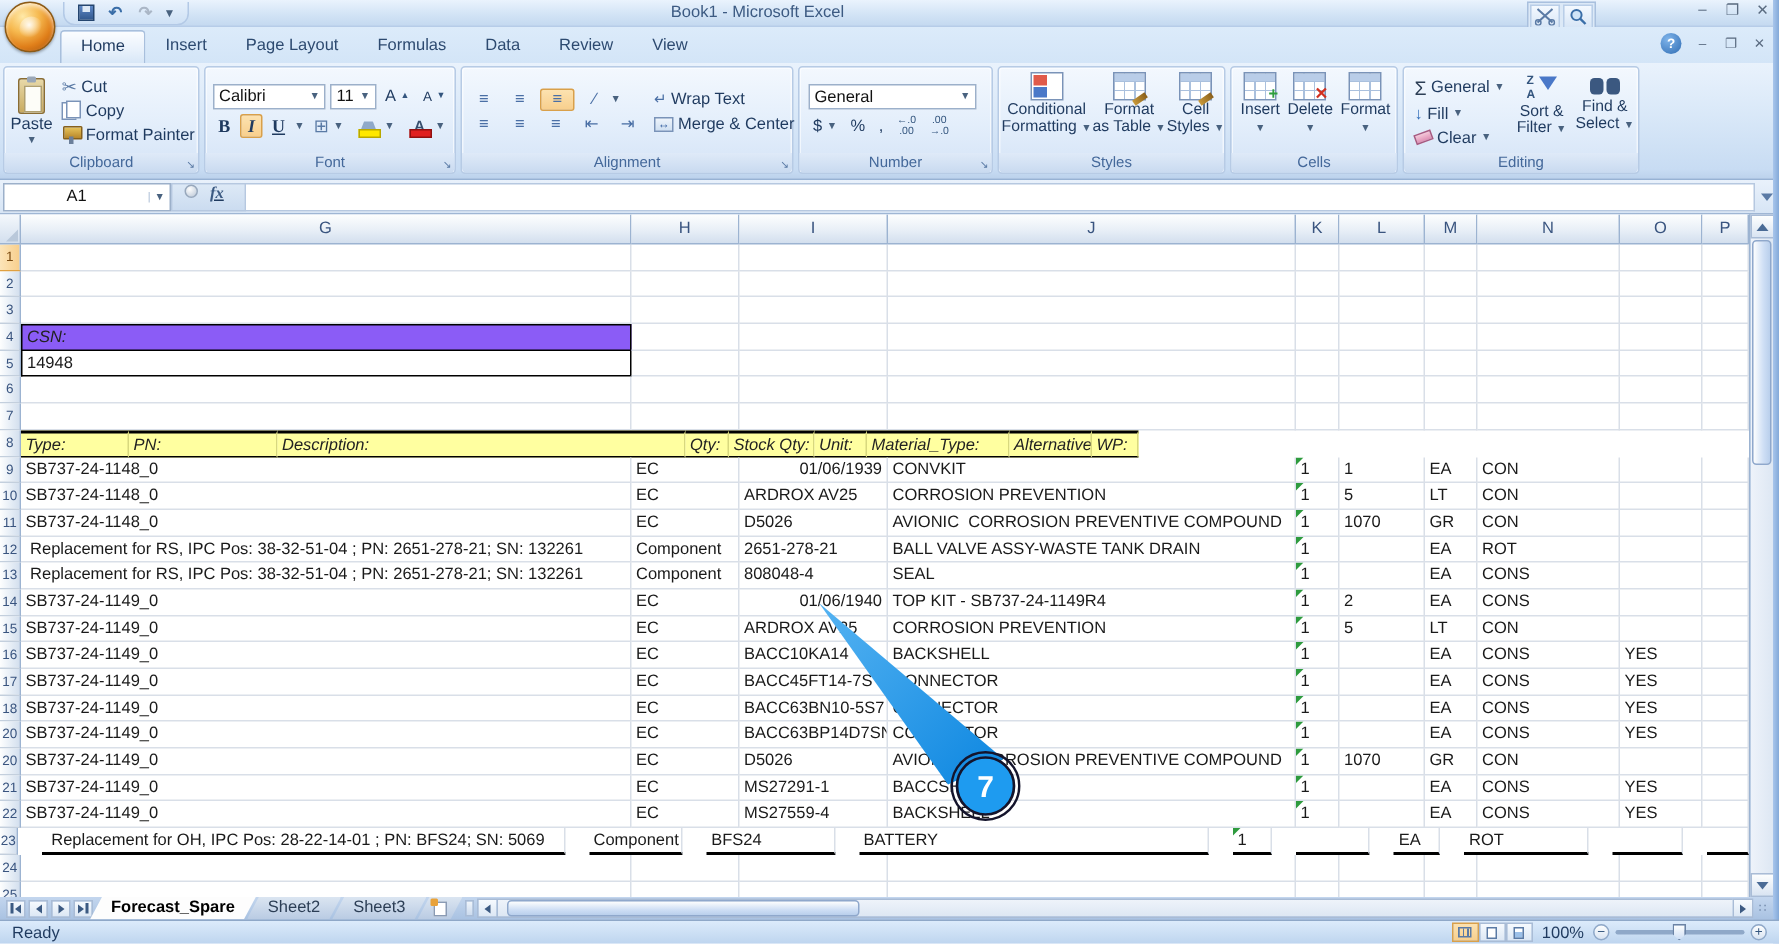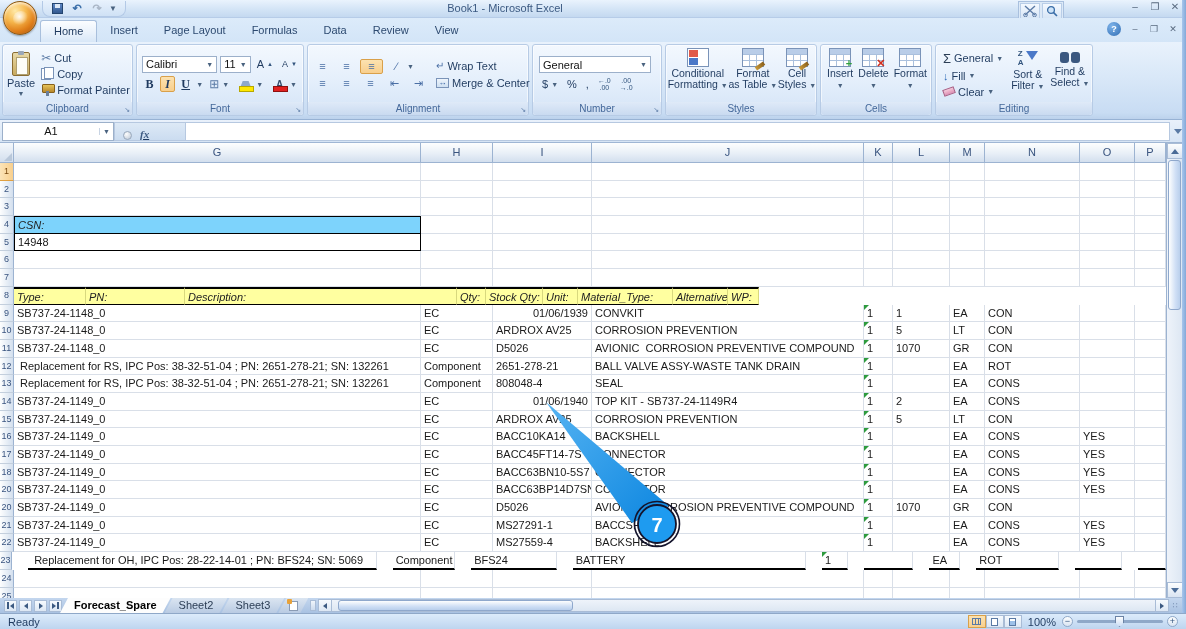--- a/index.html
+++ b/index.html
@@ -114,38 +114,38 @@
   .ic-az:after { content:""; position:absolute; right:0; top:2px; border-left:6px solid transparent; border-right:6px solid transparent; border-top:9px solid #4a78c8; }
   .ic-bino { position:relative; width:20px; height:16px; }
   .ic-bino:before, .ic-bino:after { content:""; position:absolute; top:3px; width:9px; height:11px; background:#3b5880; border-radius:3px; }
   .ic-bino:before { left:0; } .ic-bino:after { right:0; }
 
   
   .fbar { position:absolute; left:0; top:120px; width:1186px; height:23px; background:linear-gradient(#e9f1fb,#d7e5f5); border-bottom:1px solid #9fb6d4; display:flex; align-items:center; }
   .namebox { width:112px; height:19px; margin-left:2px; background:#fff; border:1px solid #9cb0ca; display:flex; align-items:center; }
   .namebox .nb-text { flex:1; text-align:center; color:#111; }
   .nb-drop { width:14px; text-align:center; color:#49627f; font-size:7px; border-left:1px solid #c8d4e4; }
-  .fx-zone { width:72px; height:19px; display:flex; align-items:flex-end; gap:8px; padding-left:8px; background:linear-gradient(#dde9f6,#cbdcf0); border:1px solid #b6c8e0;text-decoration:underline; }
+  .fx-zone { width:50px; height:19px; display:flex; align-items:flex-start; gap:8px; padding-left:8px; background:linear-gradient(#dde9f6,#cbdcf0); border:1px solid #b6c8e0;text-decoration:underline; }
   .fx-dot { width:9px; height:9px; border-radius:50%; background:radial-gradient(circle at 35% 30%,#fdfdfd,#b9c6d6); border:1px solid #98a8bc; }
   .fx-lbl { font-style:italic; font-family:"Liberation Serif",serif; color:#3c5a82; font-weight:bold; }
   .f-input { flex:1; height:19px; background:#fff; border:1px solid #b6c8e0; border-left:none; }
   .f-expand { width:16px; height:19px; display:flex; align-items:center; justify-content:center; }
   .f-expand i { border-left:4px solid transparent; border-right:4px solid transparent; border-top:5px solid #5a7aa5; }
 
   
   .gridwrap { position:absolute; left:0; top:143px; width:1166px; height:455px; background:#fff; overflow:hidden; }
   .colheads { display:flex; height:20px; }
   .corner { width:14px; height:20px; background:linear-gradient(#f4f8fc,#d3dfee); border-right:1px solid #9cb3d1; border-bottom:1px solid #9cb3d1; position:relative; }
   .corner:after { content:""; position:absolute; right:1px; bottom:1px; border-left:8px solid transparent; border-bottom:8px solid #b9c8da; }
   .chead { height:20px; background:linear-gradient(#fdfefe,#e8eff7 55%,#d3dfee); border-right:1px solid #9cb3d1; border-bottom:1px solid #9cb3d1; color:#39547f; text-align:center; line-height:19px; font-size:11px; }
   .grow { display:flex; height:17.7px; }
   .rh { width:14px; background:linear-gradient(90deg,#fdfefe,#e4ecf5 60%,#d3dfee); border-right:1px solid #9cb3d1; border-bottom:1px solid #c3cfdd; color:#39547f; font-size:9px; text-align:center; line-height:17px; }
   .rh.cur { background:linear-gradient(90deg,#fce4b8,#f8cf8d); border-bottom:1px solid #e0a040; color:#7a4a10; }
   .cell { border-right:1px solid #d9dfe8; border-bottom:1px solid #d9dfe8; font-size:11px; color:#1a1a1a; padding:1px 3px 0; white-space:pre; overflow:hidden; position:relative; line-height:15px; }
-  .cell.csn-l { background:#7dd3fc; font-style:italic; border:1px solid #000; color:#222; }
+  .cell.csn-l { background:#8b5cf6; font-style:italic; border:1px solid #000; color:#222; }
   .cell.csn-v { border:1px solid #000; border-top:none; }
   .cell.h8 { background:#ffffa0; font-style:italic; border-top:2px solid #000; border-bottom:1px solid #000; border-right:1px solid #d8d87e; color:#222; }
   .cell.last { border-bottom:2px solid #000;margin-left:16px; }
   .cell.ra { text-align:right; }
   .cell.err:before { content:""; position:absolute; left:0; top:0; border-top:5px solid #2e9b3e; border-right:5px solid transparent; }
 
   
   .vscroll { position:absolute; left:1166px; top:143px; width:16px; height:455px; background:linear-gradient(90deg,#eef3fa,#dde7f3); border-left:1px solid #9cb3d1; }
   .vs-btn { width:16px; height:16px; background:linear-gradient(#fdfefe,#d9e4f2); border:1px solid #a9bcd6; display:flex; align-items:center; justify-content:center; }
   .vs-btn.down { position:absolute; bottom:0; }

